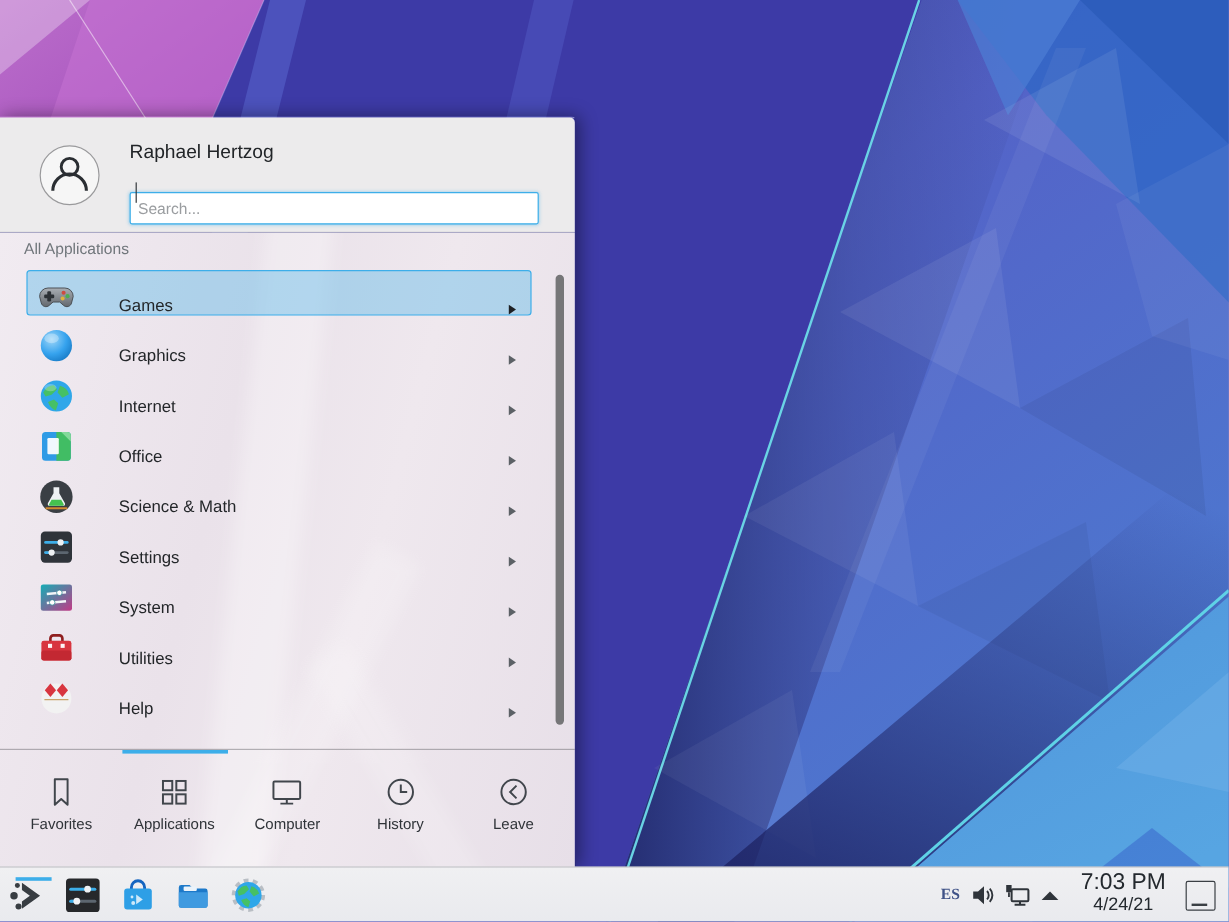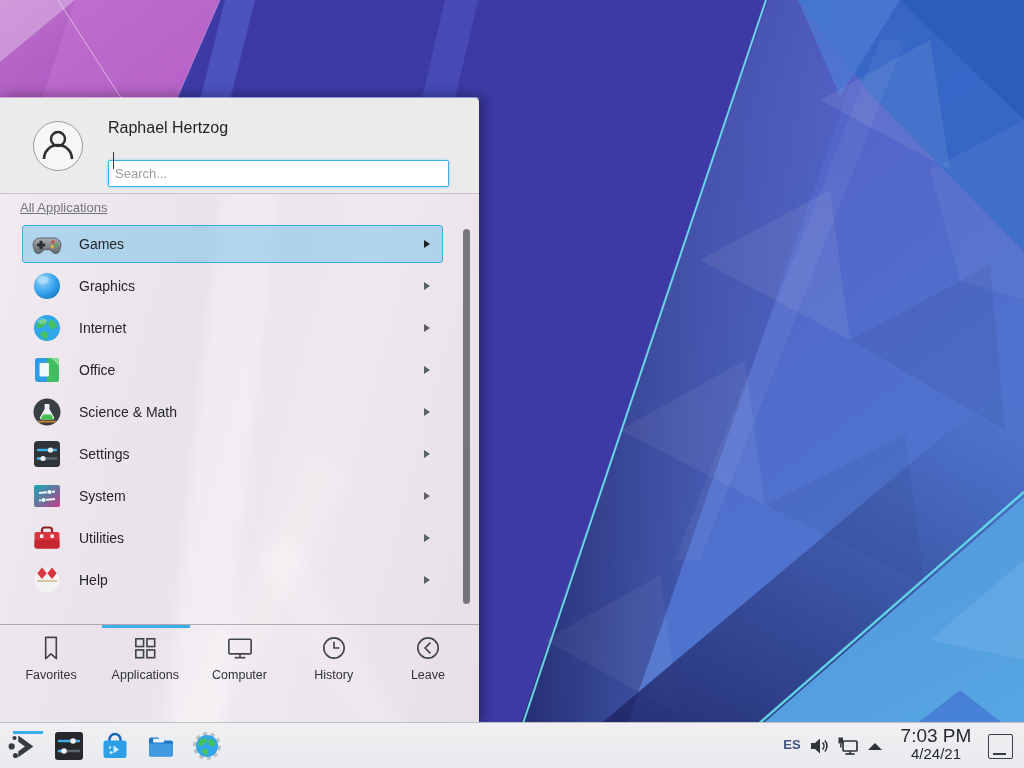--- a/index.html
+++ b/index.html
@@ -27,49 +27,49 @@
             border:1px solid #9a9a9c; background:rgba(255,255,255,.55); }
   #user-name { position:absolute; left:108px; top:21px; font-size:16px; color:#222528; }
   #search-box { position:absolute; left:108px; top:62px; width:341px; height:27px;
             background:#fff; border:1px solid #3daee9; border-radius:2px;
             box-shadow:0 0 3px rgba(61,174,233,.55);
             font-size:13px; color:#232629; padding:0 6px; outline:none;
             font-family:"Liberation Sans", sans-serif; }
   #search-box::placeholder { color:#9a9da0; }
   .caret { position:absolute; left:113px; top:54px; width:1px; height:17px; background:#33383c; }
 
-  #section-label { position:absolute; left:20px; top:102px; font-size:13px; color:#70767b;text-decoration:underline; }
+  #section-label { position:absolute; left:20px; top:102px; font-size:13px; color:#70767b; }
 
   #app-list { position:absolute; left:0; top:126px; width:100%; height:400px; overflow:hidden; padding-top:1px; }
-  .menu-row { position:relative; height:38px; margin:0 36px 4px 22px; display:flex; align-items:center;
-              border:1px solid transparent; border-radius:3px; padding:0 12px 0 8px; cursor:default; }
+  .menu-row { position:relative; height:38px; margin:0 36px 4px 22px; display:flex; align-items:flex-end;
+              border:1px solid transparent; border-radius:3px; padding:0 12px 0 8px; cursor:default;gap:20px; }
   .menu-row.selected { background:rgba(61,174,233,.35); border-color:#3daee9; }
   .menu-row .ic { width:32px; height:32px; flex:0 0 32px; }
   .menu-row .lbl { margin-left:16px; font-size:14px; color:#232629; flex:1; }
   .arrow { width:0; height:0; border-left:6px solid #5c6166; border-top:4.5px solid transparent;
            border-bottom:4.5px solid transparent; }
   .menu-row.selected .arrow { border-left-color:#1d2023; }
 
   #scrollbar { position:absolute; left:463px; top:131px; width:7px; height:375px;
                border-radius:3.5px; background:#767678; }
 
   #list-sep { position:absolute; left:0; top:526px; width:100%; height:1px; background:rgba(70,70,75,.38); }
   #active-tab-line { position:absolute; left:102px; top:527px; width:88px; height:3px; background:#3daee9; }
 
-  #tabbar { position:absolute; left:0; top:515px; width:100%; height:98px; display:flex; padding:0 4px; }
+  #tabbar { position:absolute; left:0; top:527px; width:100%; height:98px; display:flex; padding:0 4px;justify-content:flex-end; }
   .tab { flex:1; display:flex; flex-direction:column; align-items:center; padding-top:20px; cursor:default; }
   .tab .tlbl { margin-top:5px; font-size:12.5px; color:#2f3338; }
 
   
   #taskbar { position:absolute; left:0; top:722px; width:1024px; height:46px;
              background:linear-gradient(180deg,#f0f0f2,#e9eaee); border-top:1px solid rgba(0,0,0,.18); }
   .tb-btn { position:absolute; top:5px; width:36px; height:36px; display:flex; align-items:center; justify-content:center; }
   #launcher-active-line { position:absolute; left:8px; top:3px; width:30px; height:3px; background:#3daee9; }
   #tray { position:absolute; right:0; top:0; height:46px; }
-  #kbd-layout { position:absolute; left:-244px; top:14px; width:24px; font-size:13px; font-weight:bold; color:#3f5287; text-align:center; }
+  #kbd-layout { position:absolute; left:-244px; top:14px; width:24px; font-size:13px; font-weight:bold; color:#3f5287; text-align:center;font-family:Liberation Serif, serif; }
   .tray-ic { position:absolute; top:12px; }
   #caret-up { position:absolute; left:-156px; top:20px; width:0; height:0;
               border-left:7px solid transparent; border-right:7px solid transparent; border-bottom:7px solid #2f343a; }
   #clock { position:absolute; left:-129px; top:3px; width:82px; text-align:center; color:#24292e; line-height:1.05; }
   #clock .time { font-size:19px; }
   #clock .date { font-size:15px; }
   #show-desktop { position:absolute; left:-36px; top:11px; width:25px; height:25px;
                   border:1.6px solid #3a3f44; border-radius:2px; }
   #show-desktop::after { content:""; position:absolute; left:4px; bottom:3px; width:13px; height:2px; background:#3a3f44; }
 </style>

